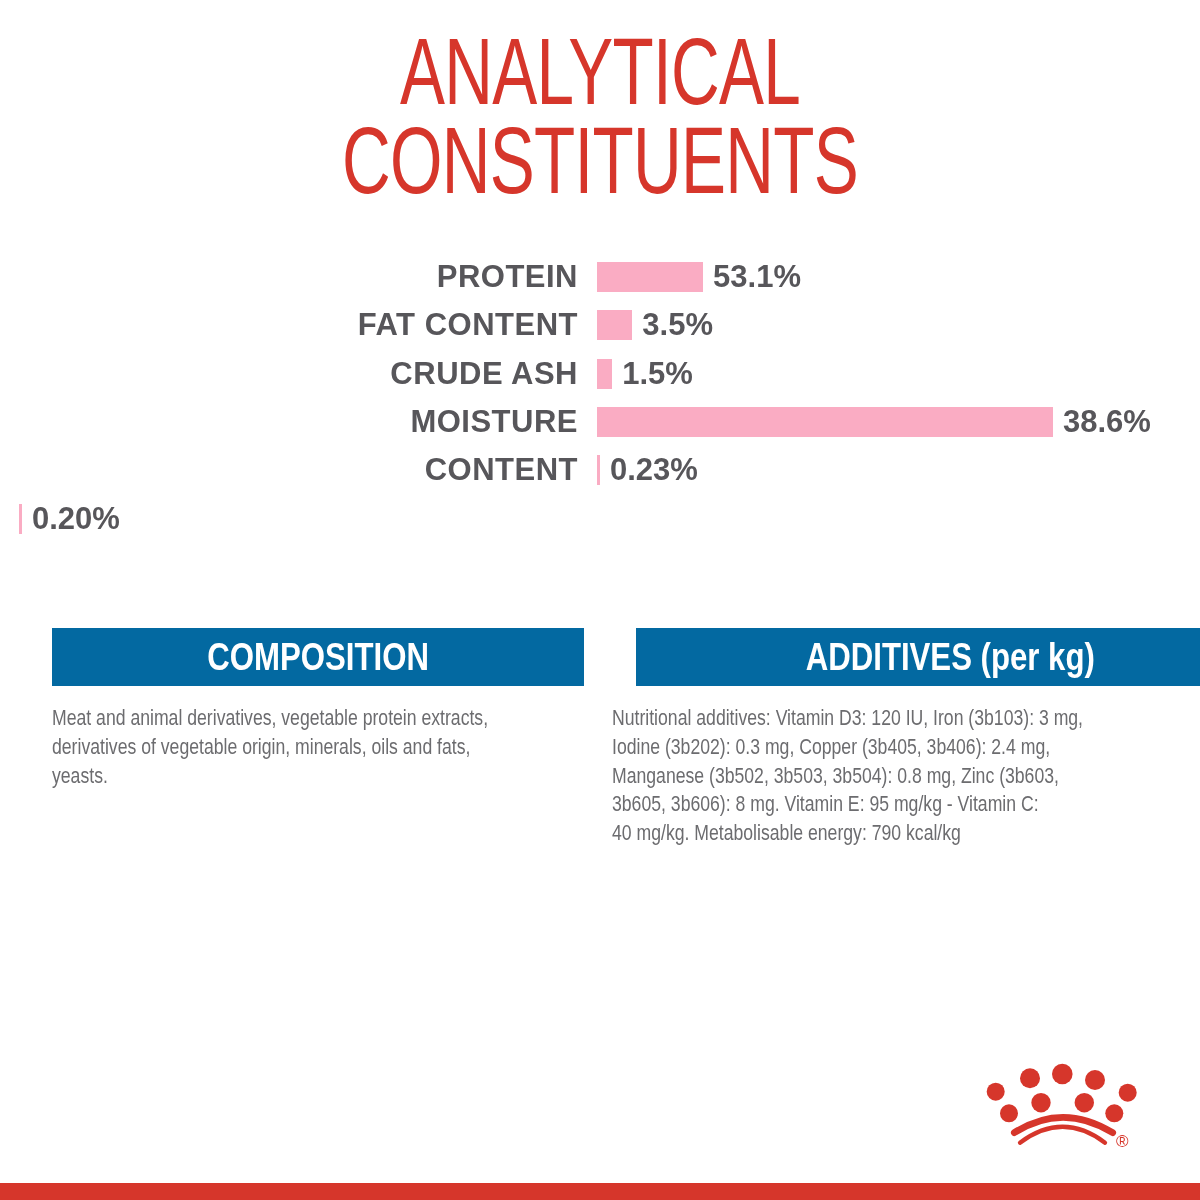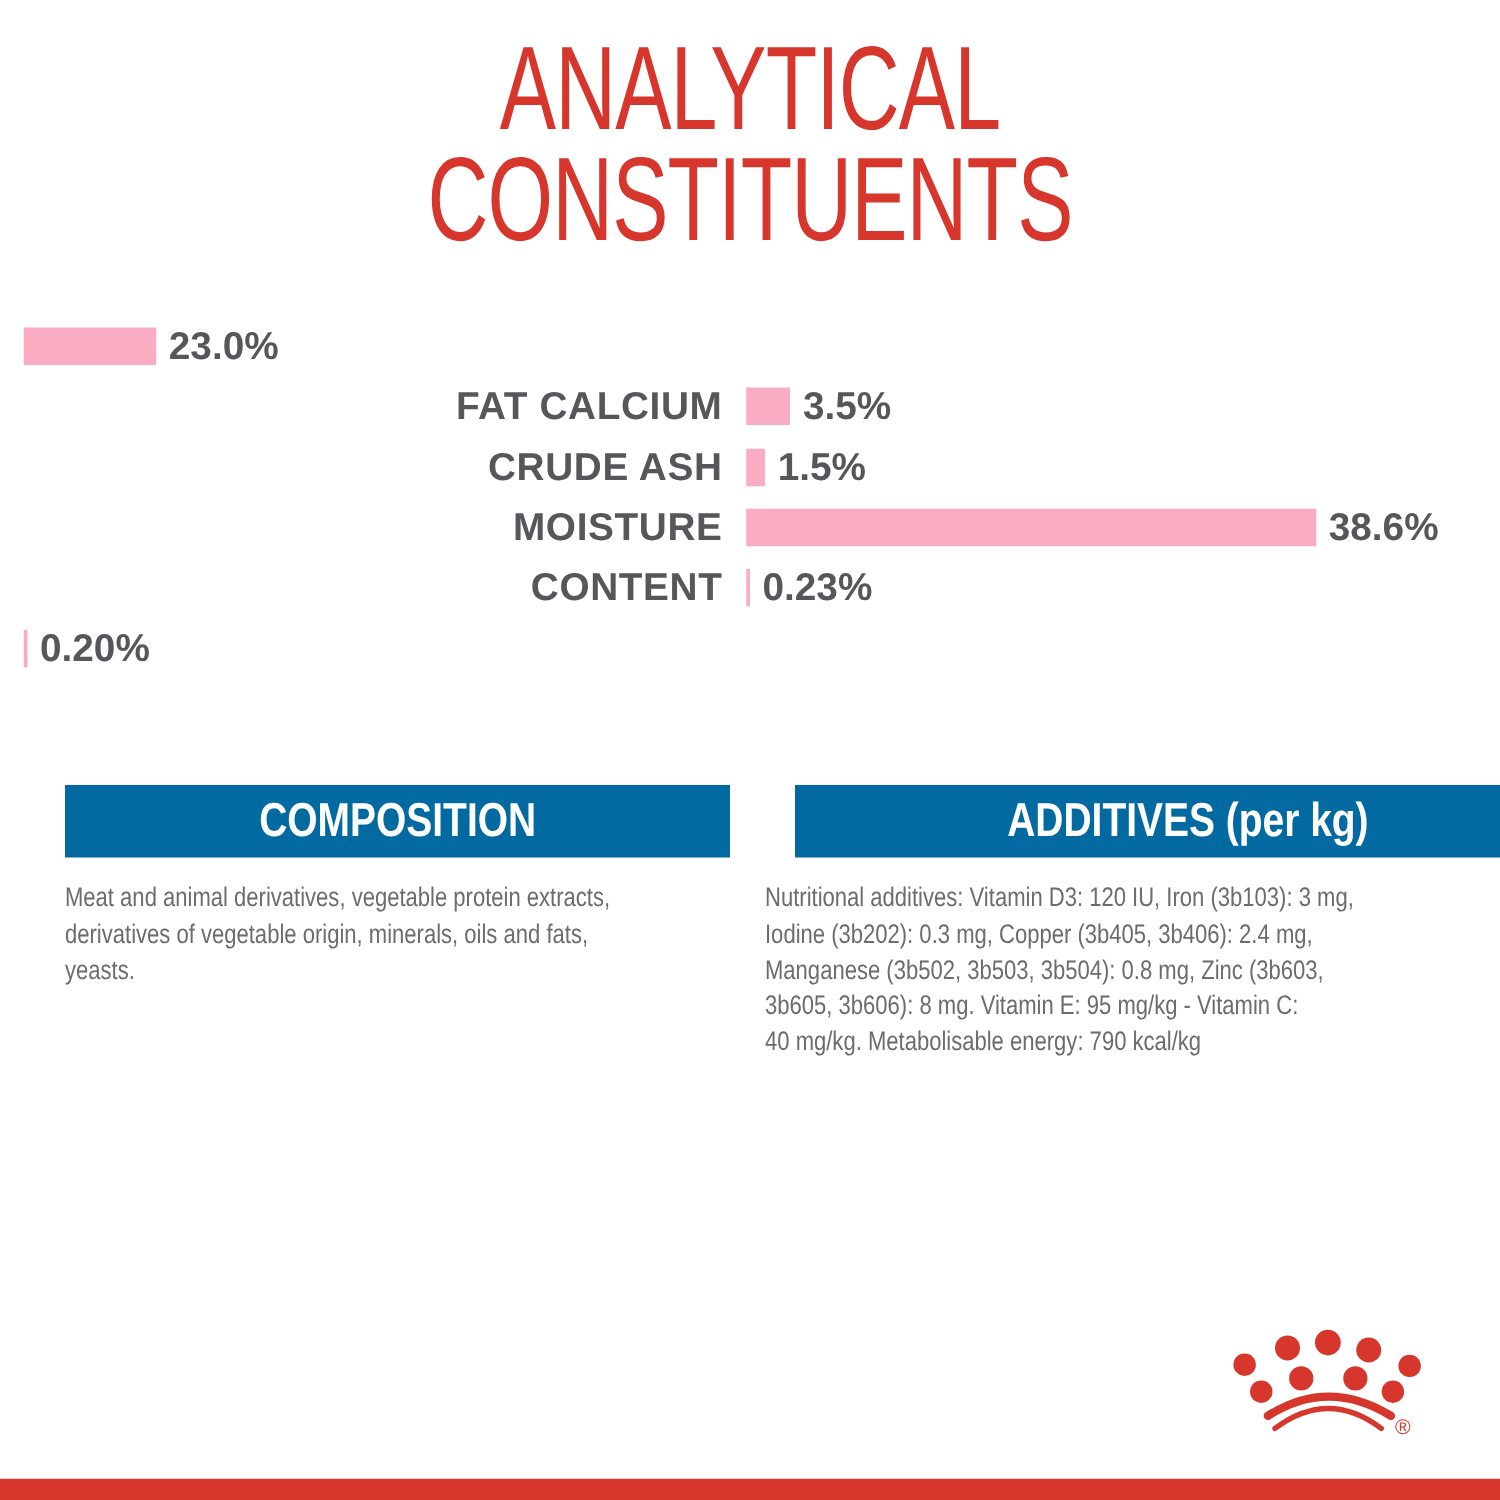--- a/index.html
+++ b/index.html
@@ -110,25 +110,26 @@
 
 <div class="page">
 
   <div class="title">
     <span class="tline">ANALYTICAL</span>
     <span class="tline">CONSTITUENTS</span>
   </div>
 
   <div class="chart" id="chart">
       <div class="row">
+        <div class="row-label">PROTEIN</div>
         <div class="row-bar" style="width: 106.05px; background: rgb(250, 172, 195);"></div>
-        <div class="row-value">23.0%</div>
+        <div class="row-value">53.1%</div>
       </div>
       <div class="row">
-        <div class="row-label">FAT CALCIUM</div>
+        <div class="row-label">FAT CONTENT</div>
         <div class="row-bar" style="width: 35.35px; background: rgb(250, 172, 195);"></div>
         <div class="row-value">3.5%</div>
       </div>
       <div class="row">
         <div class="row-label">CRUDE ASH</div>
         <div class="row-bar" style="width: 15.15px; background: rgb(250, 172, 195);"></div>
         <div class="row-value">1.5%</div>
       </div>
       <div class="row">
         <div class="row-label">MOISTURE</div>

